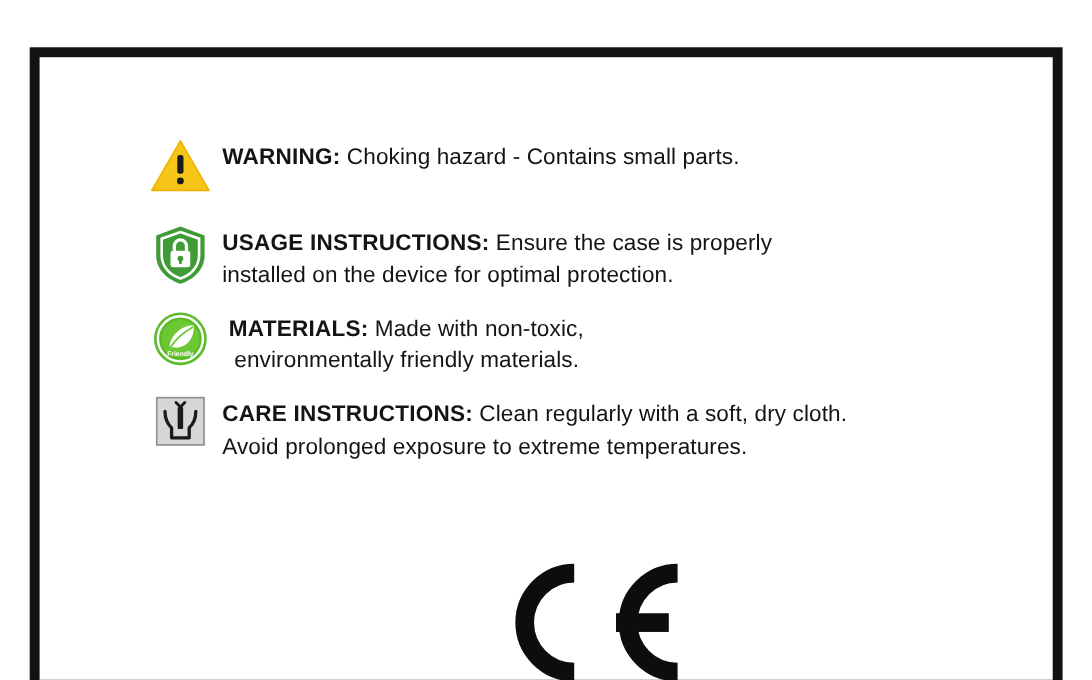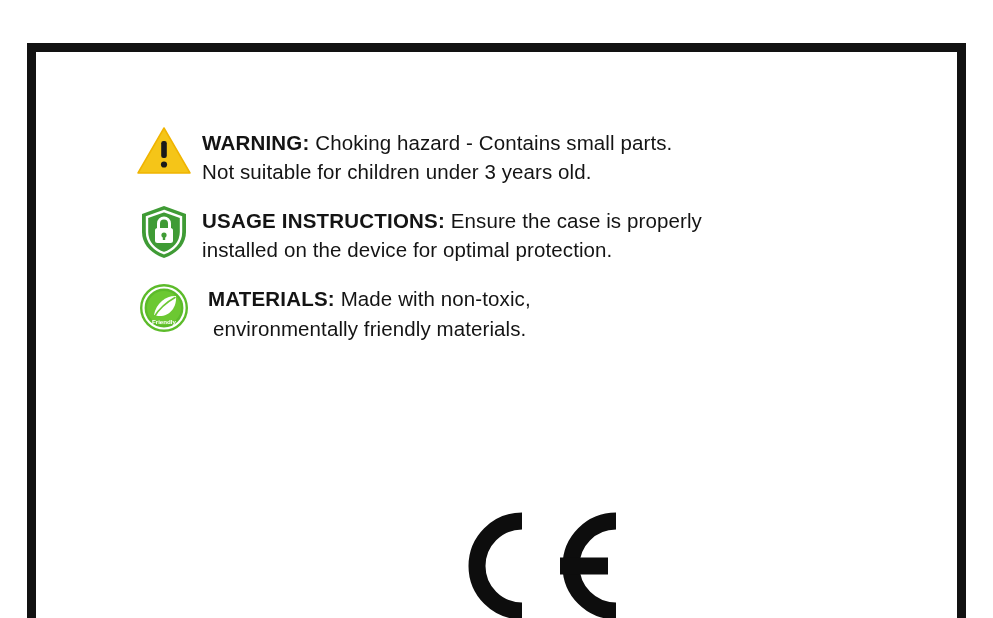--- a/index.html
+++ b/index.html
@@ -94,21 +94,20 @@
       <div class="row row-1">
         <div class="row-icon">
           <svg class="icon-box" width="56" height="50" viewBox="0 0 56 50" aria-hidden="true">
             <path d="M28 2 L54 47 L2 47 Z" fill="#f5c518" stroke="#f0b400" stroke-width="1.5" stroke-linejoin="round"></path>
             <rect x="25.2" y="15" width="5.6" height="17" rx="2.3" fill="#1a1a1a"></rect>
             <circle cx="28" cy="38.5" r="3.1" fill="#1a1a1a"></circle>
           </svg>
         </div>
         <div class="row-text">
           <span class="head">WARNING:</span><span> Choking hazard - Contains small parts.</span><br>
-          <span class="line2">Not suitable for children under 3 years old.</span>
         </div>
       </div>
 
       <div class="row row-3">
         <div class="row-icon">
           <svg class="icon-box" width="50" height="56" viewBox="0 0 50 56" aria-hidden="true">
             <path d="M25 2 L47 10 V28 C47 41 37 50 25 54 C13 50 3 41 3 28 V10 Z" fill="#3f9b35"></path>
             <path d="M25 7 L42 13 V28 C42 38.5 34.5 45.8 25 49.2 C15.5 45.8 8 38.5 8 28 V13 Z" fill="none" stroke="#ffffff" stroke-width="2.4"></path>
             <rect x="16" y="24" width="18" height="15" rx="2.5" fill="#ffffff"></rect>
             <path d="M19.5 24 V19.5 a5.5 5.5 0 0 1 11 0 V24" fill="none" stroke="#ffffff" stroke-width="3"></path>
@@ -132,20 +131,34 @@
             <path d="M16.5 34.5 C21 27 29 20 37 15.5" stroke="#6cc832" stroke-width="1.6" fill="none" stroke-linecap="round"></path>
             <text x="26" y="41.5" font-family="Liberation Sans, sans-serif" font-size="6.2" font-weight="bold" fill="#ffffff" text-anchor="middle">Friendly</text>
           </svg>
         </div>
         <div class="row-text">
           <span class="head">MATERIALS:</span><span> Made with non-toxic,</span><br>
           <span class="line2">environmentally friendly materials.</span>
         </div>
       </div>
 
+      <div class="row row-4">
+        <div class="row-icon">
+          <svg class="icon-box" width="46" height="46" viewBox="0 0 46 46" aria-hidden="true">
+            <rect x="1.5" y="1.5" width="43" height="43" fill="#d6d6d6" stroke="#8f8f8f" stroke-width="1.5"></rect>
+            <path d="M9 14 C9 22 12 26 15 29 L15 38 L31 38 L31 29 C34 26 37 22 37 14" fill="none" stroke="#1a1a1a" stroke-width="3" stroke-linecap="round" stroke-linejoin="round"></path>
+            <rect x="20.5" y="10" width="5" height="20" rx="1" fill="#1a1a1a"></rect>
+            <path d="M23 10 L19 6 M23 10 L27 6" stroke="#1a1a1a" stroke-width="2.6" stroke-linecap="round"></path>
+          </svg>
+        </div>
+        <div class="row-text">
+          <span class="head">CARE INSTRUCTIONS:</span><span> Clean regularly with a soft, dry cloth.</span><br>
+          <span class="line2">Avoid prolonged exposure to extreme temperatures.</span>
+        </div>
+      </div>
 
     </div>
 
     <div class="ce-wrap">
       <svg class="ce-mark" width="190" height="118" viewBox="0 0 190 118" aria-hidden="true">
         <path d="M84 14 A45 45 0 1 0 84 104" fill="none" stroke="#0d0d0d" stroke-width="17"></path>
         <path d="M178 14 A45 45 0 1 0 178 104" fill="none" stroke="#0d0d0d" stroke-width="17"></path>
         <rect x="122" y="50.5" width="48" height="17" fill="#0d0d0d"></rect>
       </svg>
 

